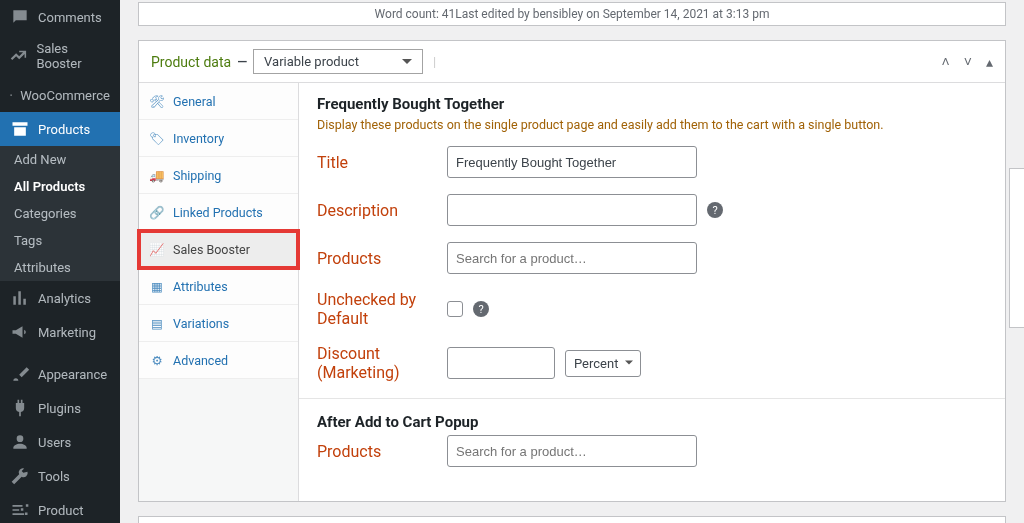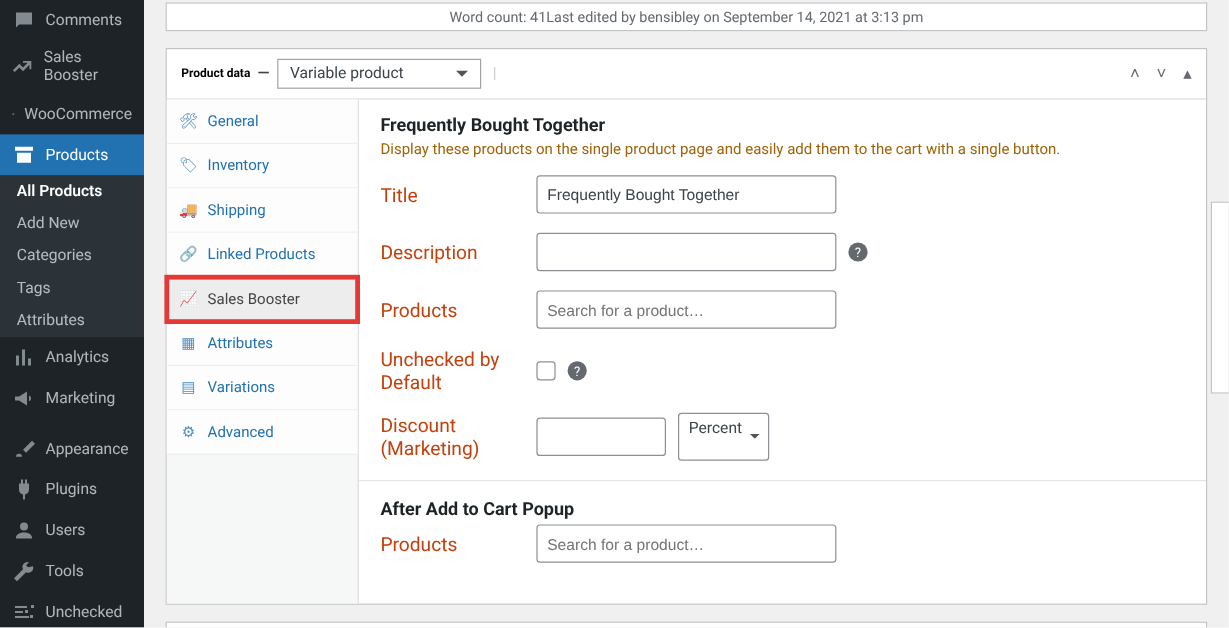--- a/index.html
+++ b/index.html
@@ -12,42 +12,42 @@
 .sidebar-item .icon { width: 20px; height: 20px; margin-right: 8px; display:flex; align-items:center; justify-content:center; fill: currentColor; opacity:0.7; }
 .sidebar-item.active .icon { opacity:1; }
 .submenu { background: #2c3338; }
 .submenu-item { padding: 6px 10px 6px 14px; color: rgba(240,246,252,0.7); cursor: pointer; font-size: 13px; }
 .submenu-item.current { color: #fff; font-weight: 600; }
 .collapse { display:flex; align-items:center; padding:8px 10px; color:rgba(240,246,252,0.6); cursor:pointer; font-size:12px; }
 .main { flex:1; padding: 0 18px 0 18px; overflow:hidden; position:relative; }
 .metabar { border:1px solid #c3c4c7; background:#fff; display:flex; justify-content:center; padding:4px 10px; font-size:12px; color:#646970; margin-top:2px; }
 .panel { border:1px solid #c3c4c7; background:#fff; margin-top:14px; }
 .panel-header { display:flex; align-items:center; padding:8px 12px; border-bottom:1px solid #dcdcde; }
-.panel-header h2 { font-size:10px; font-weight:700; color:#000000; }
+.panel-header h2 { font-size:14px; font-weight:400; color:#4d7c0f; }
 .panel-header .dash { margin:0 6px; font-weight:600; }
 .panelselect { border:1px solid #a3a3a3; border-radius:0; padding:4px 28px 4px 10px; font-size:13px; background:#fff; position:relative; cursor:pointer; min-width:170px; }
 .panelselect::after { content:""; position:absolute; right:10px; top:50%; transform:translateY(-30%); border:5px solid transparent; border-top-color:#555; }
 .pipe { color:#ccc; margin-left:10px; }
 .panel-header .controls { margin-left:auto; display:flex; gap:14px; color:#646970; }
 .panel-body { display:flex; }
 .tabs { width:160px; border-right:1px solid #dcdcde; background:#f6f7f7; }
 .tab { display:flex; align-items:center; padding:10px 10px; border-bottom:1px solid #eee; cursor:pointer; font-size:12.5px; color:#2271b1; background:#fdfdfd; }
 .tab.active { background:#ededed; color:#444; position:relative; }
 .tab .ticon { width:16px; height:16px; margin-right:8px; fill:currentColor; opacity:0.8; display:flex; align-items:center; justify-content:center; }
 .tab.highlight { outline:4px solid #E53935; outline-offset:-2px; }
 .content { flex:1; padding: 12px 18px 18px 18px; }
 .section-title { font-size:15px; font-weight:700; color:#1d2327; margin-bottom:4px; }
 .section-desc { font-size:12.5px; color:#a16207; margin-bottom:14px; }
 .field-row { display:flex; align-items:center; margin-bottom:16px; }
 .field-row label { width:130px; font-size:16px; color:#c2410c; }
 .text-input { width:250px; height:32px; border:1px solid #8c8f94; border-radius:3px; padding:4px 8px; font-size:13px; color:#3c434a; }
 .text-input.short { width:108px; }
 .help { width:16px; height:16px; background:#646970; color:#fff; border-radius:50%; display:inline-flex; align-items:center; justify-content:center; font-size:11px; margin-left:10px; cursor:help; }
 .checkbox { width:16px; height:16px; border:1px solid #8c8f94; border-radius:3px; cursor:pointer; background:#fff; }
-.selectbox { border:1px solid #8c8f94; border-radius:3px; padding:5px 22px 18px 8px; font-size:13px; position:relative; margin-left:10px; cursor:pointer; background:#fff; }
+.selectbox { border:1px solid #8c8f94; border-radius:3px; padding:5px 22px 5px 8px; font-size:13px; position:relative; margin-left:10px; cursor:pointer; background:#fff; }
 .selectbox::after { content:""; position:absolute; right:7px; top:50%; transform:translateY(-30%); border:4px solid transparent; border-top-color:#555; }
 hr.sep { border:0; border-top:1px solid #e5e5e5; margin:8px -18px 14px -18px; }
 .sidepanel-hint { position:absolute; right:-1px; top:168px; width:16px; height:160px; background:#fff; border:1px solid #c3c4c7; }
 .sepgap { height: 8px; }
 .panel2 { border:1px solid #c3c4c7; background:#fff; margin-top:14px; padding:10px 12px; }
 .ctrlchar { cursor:pointer; font-size:14px; }
 </style>
 </head>
 <body>
 
@@ -79,22 +79,22 @@
     </div>
     <div class="sidebar-item active">
       <span class="icon">
           <svg viewBox="0 0 24 24">
             <path d="M3 4h18v4H3zM5 10h14v10H5z"></path>
           </svg>
         </span>
       <span>Products</span>
     </div>
     <div class="submenu">
+      <div class="submenu-item">Add New</div>
       <div class="submenu-item current">All Products</div>
-      <div class="submenu-item">Add New</div>
       <div class="submenu-item">Categories</div>
       <div class="submenu-item">Tags</div>
       <div class="submenu-item">Attributes</div>
     </div>
     <div class="sidebar-item">
       <span class="icon">
           <svg viewBox="0 0 24 24">
             <path d="M4 20V10h3v10zm6 0V4h3v16zm6 0v-7h3v7z"></path>
           </svg>
         </span>
@@ -140,21 +140,21 @@
           </svg>
         </span>
       <span>Tools</span>
     </div>
     <div class="sidebar-item">
       <span class="icon">
           <svg viewBox="0 0 24 24">
             <path d="M3 6h12v2H3zm0 5h8v2H3zm0 5h14v2H3zM19 5v3h3V5zm-6 5v3h3v-3zm8 5v3h-3v-3z"></path>
           </svg>
         </span>
-      <span>Unchecked</span>
+      <span>Product</span>
     </div>
     <div class="collapse">
       
       
     </div>
   </div>
 
   <div class="main">
     <div class="metabar">
       <span>Word count: 41</span>

